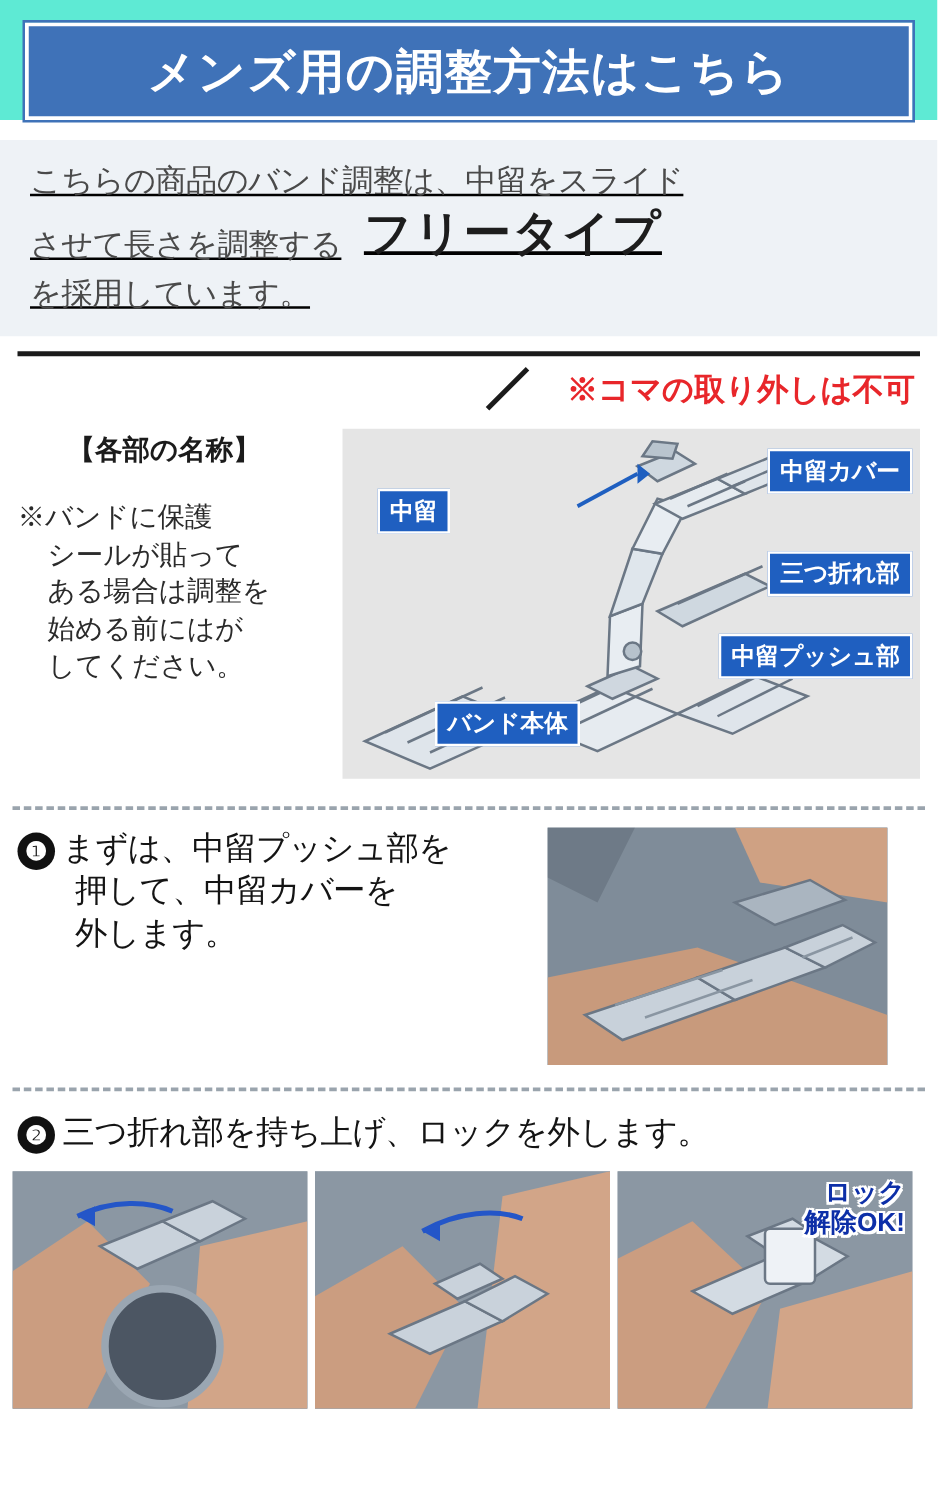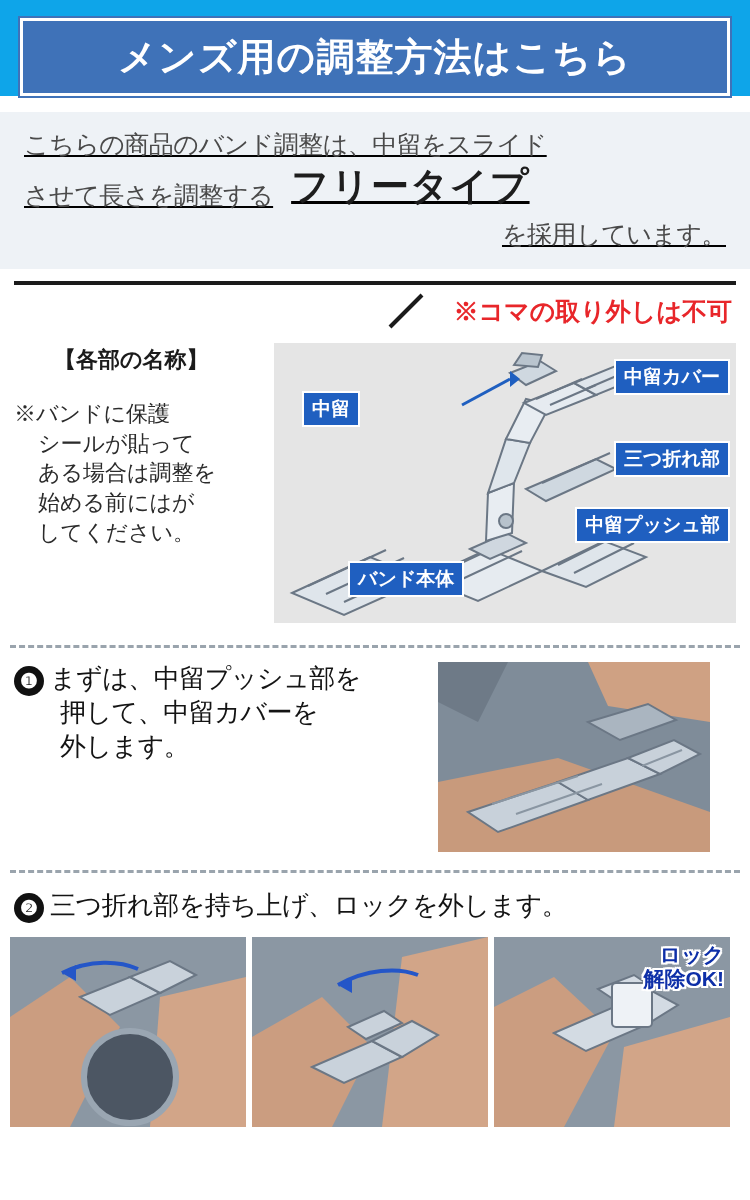--- a/index.html
+++ b/index.html
@@ -13,21 +13,21 @@
   .page {
     position: relative;
     width: 750px;
     height: 1200px;
     background: #ffffff;
   }
 
   
   .header-wrap {
     padding: 18px 20px 0 20px;
-    background: #0ea5e9;
+    background: #5eead4;
   }
   .header-banner {
     background: #3f72b8;
     border: 3px solid #ffffff;
     outline: 2px solid #3f72b8;
     height: 78px;
     display: flex;
     align-items: center;
     justify-content: center;
   }
@@ -69,21 +69,21 @@
     font-weight: bold;
     color: #1d1d1d;
     margin-left: 18px;
     letter-spacing: 1px;
     white-space: nowrap;
     text-align: right;
   }
   .intro-line3 {
     font-size: 25px;
     color: #4a4a4a;
-    text-align: right;
+    text-align: left;
     margin-top: 6px;
     letter-spacing: -0.5px;
   }
 
   
   .rule-solid {
     height: 4px;
     background: #1b1b1b;
     margin: 12px 14px 0 14px;
   }

